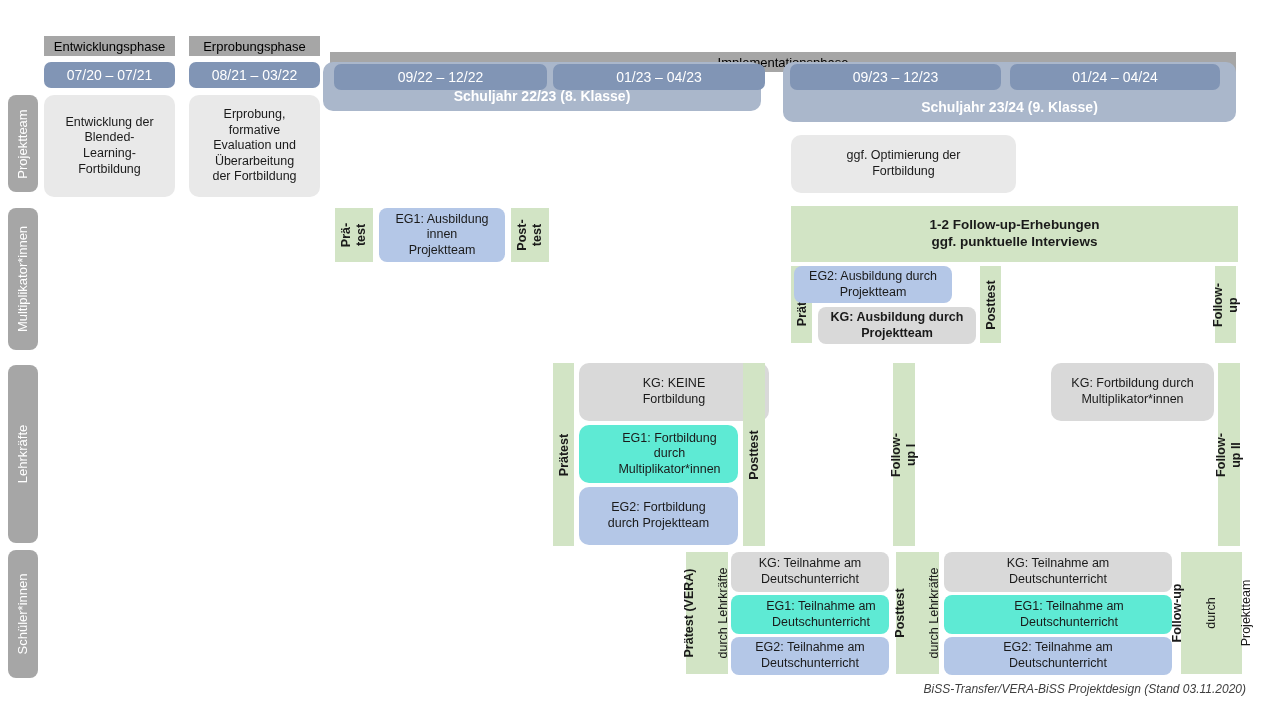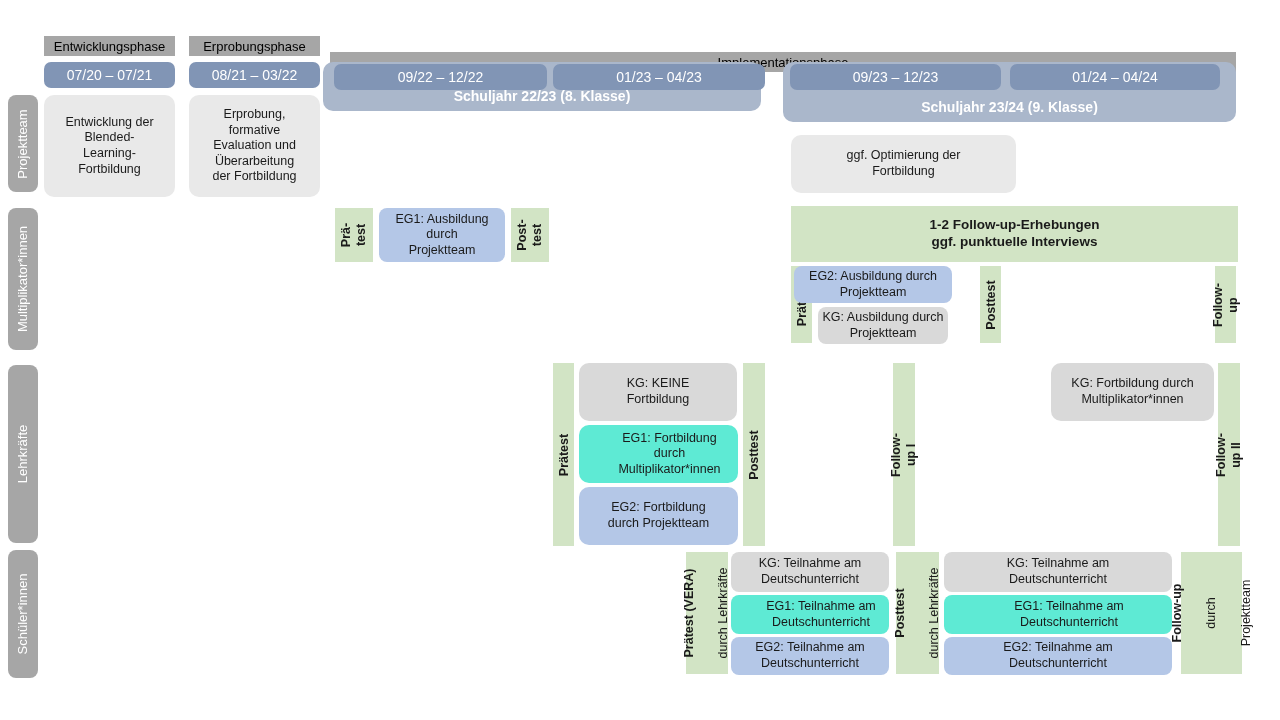--- a/index.html
+++ b/index.html
@@ -96,46 +96,46 @@
 Überarbeitung
 der Fortbildung</div>
   <div class="abs box lgray" style="left:791px;top:135px;width:225px;height:58px;">ggf. Optimierung der
 Fortbildung</div>
 
   <div class="vwrap greenflat" style="left:335px;top:208px;width:38px;height:54px;">
     <span class="vrot vlabel">Prä-
 test</span>
   </div>
   <div class="abs box sm eg2" style="left:379px;top:208px;width:126px;height:54px;">EG1: Ausbildung
-durch
+innen
 Projektteam</div>
   <div class="vwrap greenflat" style="left:511px;top:208px;width:38px;height:54px;">
     <span class="vrot vlabel">Post-
 test</span>
   </div>
   <div class="abs box greenflat bold" style="left:791px;top:206px;width:447px;height:56px;font-size:13.5px;">1-2 Follow-up-Erhebungen
 ggf. punktuelle Interviews</div>
   <div class="vwrap greenflat" style="left:791px;top:266px;width:21px;height:77px;">
     <span class="vrot vlabel">Prätest</span>
   </div>
   <div class="abs box sm eg2" style="left:794px;top:266px;width:158px;height:37px;">EG2: Ausbildung durch
 Projektteam</div>
-  <div class="abs box sm kg" style="left:818px;top:307px;width:130px;height:37px;">KG: Ausbildung durch
+  <div class="abs box sm kg" style="left:818px;top:307px;width:158px;height:37px;font-weight:bold;">KG: Ausbildung durch
 Projektteam</div>
   <div class="vwrap greenflat" style="left:980px;top:266px;width:21px;height:77px;">
     <span class="vrot vlabel">Posttest</span>
   </div>
   <div class="vwrap greenflat" style="left:1215px;top:266px;width:21px;height:77px;">
     <span class="vrot vlabel">Follow-up</span>
   </div>
 
   <div class="vwrap greenflat" style="left:553px;top:363px;width:21px;height:183px;">
     <span class="vrot vlabel">Prätest</span>
   </div>
-  <div class="abs box kg" style="left:579px;top:363px;width:158px;height:58px;">KG: KEINE
+  <div class="abs box kg" style="left:579px;top:363px;width:190px;height:58px;">KG: KEINE
 Fortbildung</div>
   <div class="abs box eg1" style="left:579px;top:425px;width:159px;height:58px;">EG1: Fortbildung
 durch
 Multiplikator*innen</div>
   <div class="abs box eg2" style="left:579px;top:487px;width:159px;height:58px;">EG2: Fortbildung
 durch Projektteam</div>
   <div class="vwrap greenflat" style="left:743px;top:363px;width:22px;height:183px;">
     <span class="vrot vlabel">Posttest</span>
   </div>
   <div class="vwrap greenflat" style="left:893px;top:363px;width:22px;height:183px;">
@@ -172,14 +172,15 @@
   <div class="abs box sm eg2" style="left:944px;top:637px;width:228px;height:38px;">EG2: Teilnahme am
 Deutschunterricht</div>
   <div class="vwrap greenflat" style="left:1181px;top:552px;width:61px;height:122px;">
     <span class="vrot">
       <span class="vline vlabel">Follow-up</span>
       <span class="vline vsub">durch</span>
       <span class="vline vsub">Projektteam</span>
     </span>
   </div>
 
+  <div class="abs footer" style="right:34px;top:682px;">BiSS-Transfer/VERA-BiSS Projektdesign (Stand 03.11.2020)</div>
 
 </div>
 
 </body></html>

